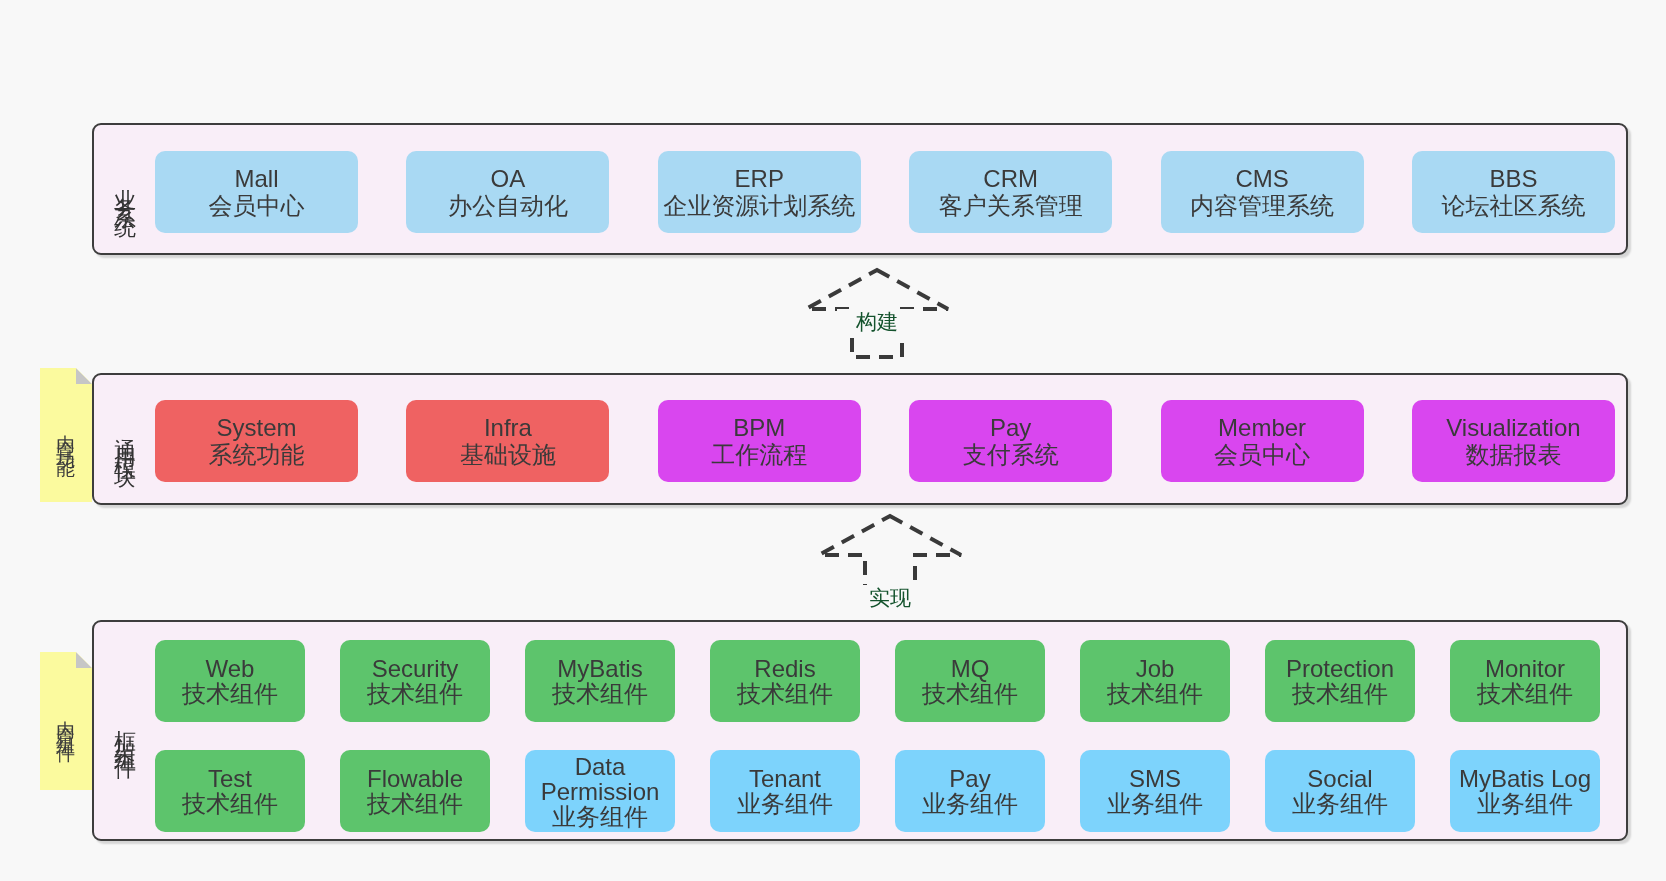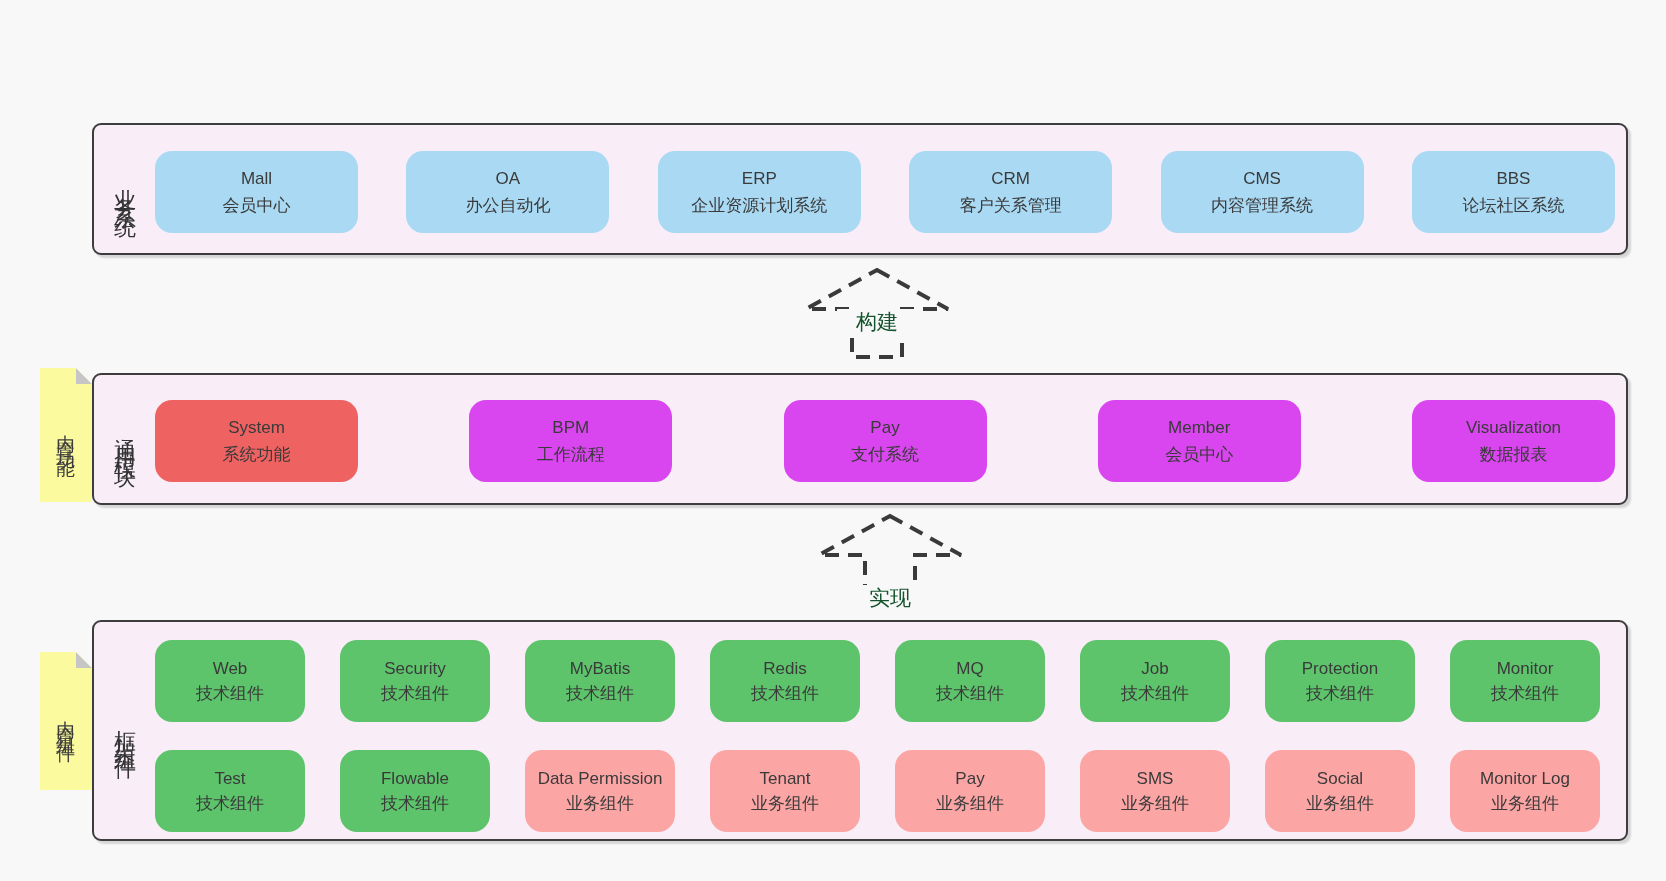--- a/index.html
+++ b/index.html
@@ -47,31 +47,31 @@
   .row6 .box{width:203px;height:82px;}
 
   .grid16{
     position:absolute;left:61px;top:18px;width:1445px;
     display:grid;grid-template-columns:repeat(8,150px);
     grid-auto-rows:82px;row-gap:28px;justify-content:space-between;
   }
   .grid16 .box{width:150px;height:82px;line-height:25px;}
 
   .box{
-    border-radius:17px;
+    border-radius:10px;
     display:flex;flex-direction:column;align-items:center;justify-content:center;
-    text-align:center;font-size:17px;line-height:27px;color:#3a3a3a;
+    text-align:center;font-size:24px;line-height:27px;color:#3a3a3a;
     box-sizing:border-box;padding:0 4px;
   }
   .box .bt,.box .bs{display:block;}
   .blue {background:#a9d9f3;}
   .red  {background:#ef6262;}
   .pink {background:#d946ef;}
   .green{background:#5dc46c;}
-  .green-light{background:#fca5a5;}
+  .green-light{background:#7dd3fc;}
 
   
   .note{
     position:absolute;left:40px;width:52px;
     background:#fbfa9e;z-index:1;
     display:flex;align-items:center;justify-content:center;
     clip-path:polygon(0 0,calc(100% - 16px) 0,100% 16px,100% 100%,0 100%);
   }
   .note-modules{top:368px;height:134px;}
   .note-components{top:652px;height:138px;}
@@ -150,20 +150,24 @@
 
   <div class="panel panel-modules">
     <div class="vlabel">
       <span>通用模块</span>
     </div>
     <div class="row6">
       <div class="box red">
         <span class="bt">System</span>
         <span class="bs">系统功能</span>
       </div>
+      <div class="box red">
+        <span class="bt">Infra</span>
+        <span class="bs">基础设施</span>
+      </div>
       <div class="box pink">
         <span class="bt">BPM</span>
         <span class="bs">工作流程</span>
       </div>
       <div class="box pink">
         <span class="bt">Pay</span>
         <span class="bs">支付系统</span>
       </div>
       <div class="box pink">
         <span class="bt">Member</span>
@@ -240,19 +244,19 @@
       </div>
       <div class="box green-light">
         <span class="bt">SMS</span>
         <span class="bs">业务组件</span>
       </div>
       <div class="box green-light">
         <span class="bt">Social</span>
         <span class="bs">业务组件</span>
       </div>
       <div class="box green-light">
-        <span class="bt">Monitor Log</span>
+        <span class="bt">MyBatis Log</span>
         <span class="bs">业务组件</span>
       </div>
     </div>
   </div>
 
 </div>
 
 </body></html>

